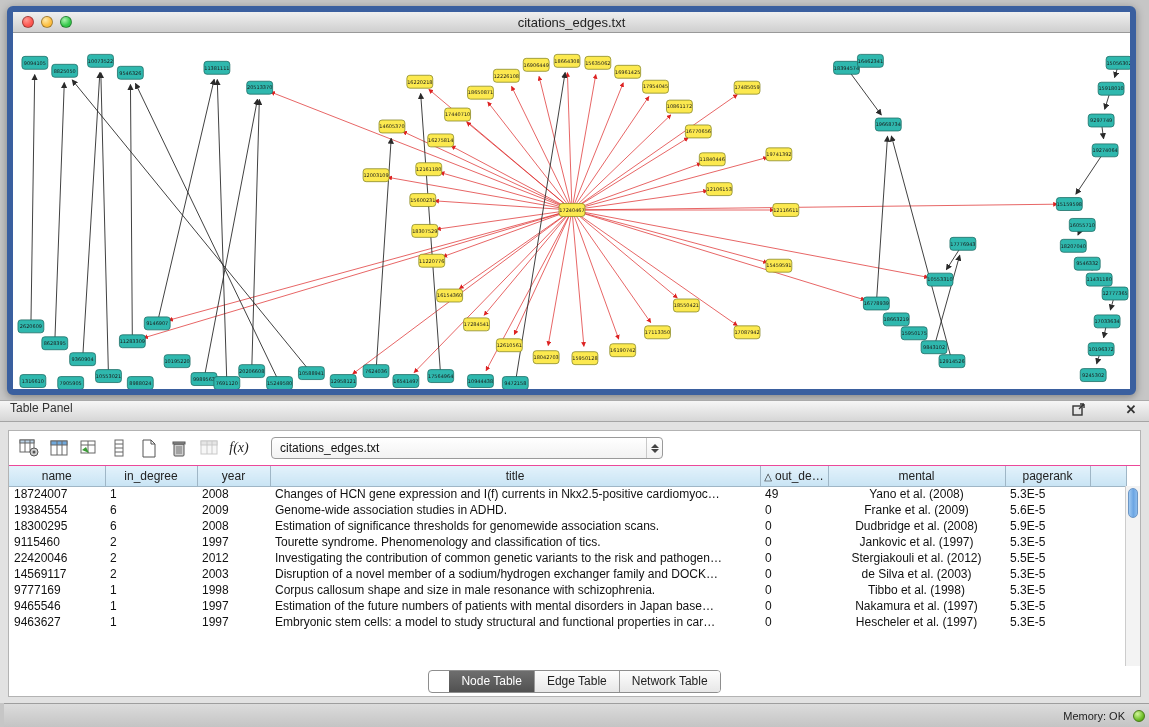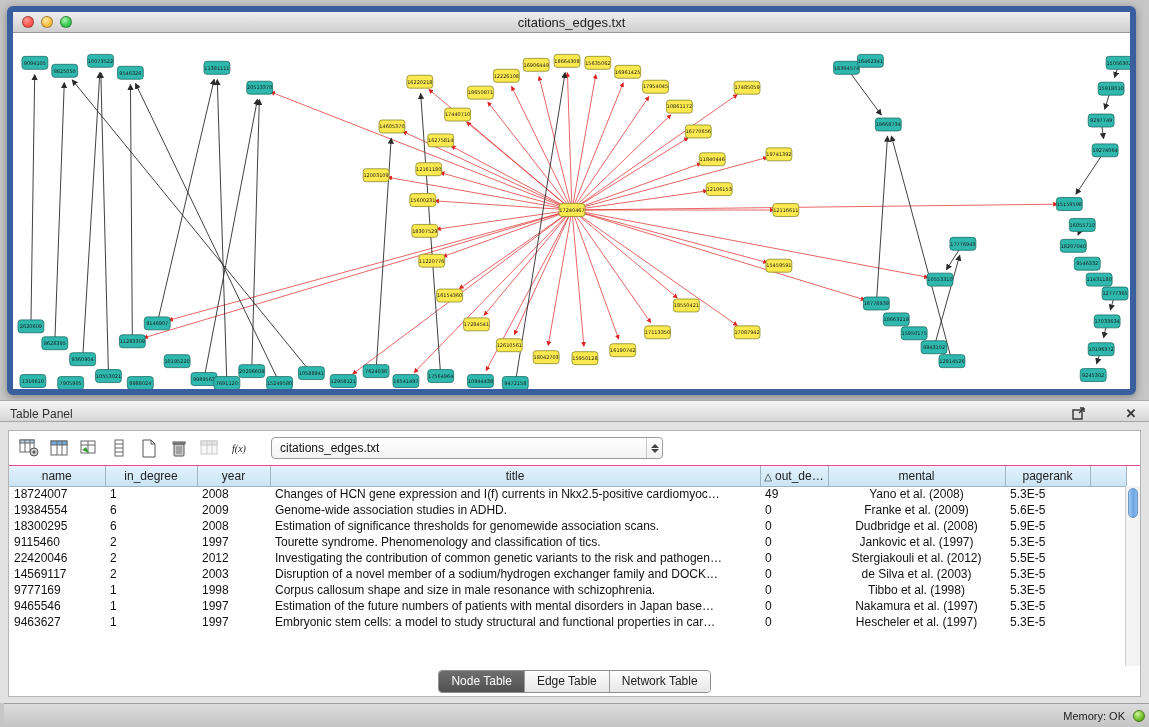--- a/index.html
+++ b/index.html
@@ -17,33 +17,33 @@
   .light.red { background:radial-gradient(circle at 35% 30%, #ff9a93, #fc5650 60%); }
   .light.yellow { background:radial-gradient(circle at 35% 30%, #ffe9a8, #fdbe40 60%); }
   .light.green { background:radial-gradient(circle at 35% 30%, #a8f2ae, #34c84a 60%); }
   .win-title { position:absolute; left:0; right:0; text-align:center; font-size:13px; color:#222; }
   .canvas { flex:1; background:#fff; position:relative; overflow:hidden; }
   .canvas svg { display:block; width:100%; height:100%; }
 
   
   .table-panel { position:absolute; left:0; top:400px; width:1149px; height:303px; background:#e2e2e2; }
   .panel-header { height:22px; background:linear-gradient(#f6f6f6,#d6d6d6); border-top:1px solid #aaa;
-    border-bottom:1px solid #a5a5a5; display:flex; align-items:flex-end; padding:0 10px;gap:27px; }
+    border-bottom:1px solid #a5a5a5; display:flex; align-items:flex-start; padding:0 10px;gap:27px; }
   .panel-title { font-size:12px; color:#333; }
   .panel-header .spacer { flex:1; }
   .panel-hdr-btn { width:16px; height:16px; display:flex; align-items:center; justify-content:center;
     color:#333; font-size:13px; font-weight:bold; cursor:default; margin-left:10px; }
 
   .panel-inner { position:absolute; left:8px; right:8px; top:30px; bottom:6px; background:#fff;
     border:1px solid #b3b3b3; display:flex; flex-direction:column; }
 
   .toolbar { height:34px; display:flex; align-items:center; padding:0 6px; background:#fff; flex:0 0 auto; }
   .tool-btn { width:28px; height:26px; display:flex; align-items:center; justify-content:center; margin-right:2px; border-radius:3px; }
   .tool-btn.disabled { opacity:.45; }
-  .fx { font-family:"Liberation Serif", serif; font-style:italic; font-size:10px; color:#222; }
+  .fx { font-family:"Liberation Serif", serif; font-style:italic; font-size:14px; color:#222; }
 
   .combo { margin-left:16px; width:392px; height:22px; border:1px solid #9a9a9a; border-radius:4px;
     background:linear-gradient(#ffffff,#f2f2f2); display:flex; align-items:center; position:relative; }
   .combo-value { font-size:12px; color:#111; padding-left:8px; flex:1; }
   .combo-arrows { width:16px; height:100%; display:flex; flex-direction:column; align-items:center; justify-content:center;
     border-left:1px solid #c9c9c9; gap:1px; }
   .tri-up { width:0; height:0; border-left:4px solid transparent; border-right:4px solid transparent; border-bottom:4px solid #444; }
   .tri-down { width:0; height:0; border-left:4px solid transparent; border-right:4px solid transparent; border-top:4px solid #444; }
 
   .grid-wrap { flex:1; position:relative; overflow:hidden; border-top:1px solid #ec4899; }
@@ -52,21 +52,21 @@
     border-bottom:1px solid #9fb6c6; font-weight:normal; color:#222; text-align:center; overflow:hidden; white-space:nowrap; }
   table.grid td { height:16px; padding:0 5px; color:#111; overflow:hidden; white-space:nowrap; }
   td.c-center { text-align:center; }
   .sort-glyph { font-size:10px; margin-right:3px; }
 
   .vscroll { position:absolute; right:0; top:20px; bottom:0; width:15px; background:#f3f3f3; border-left:1px solid #ccc; }
   .vthumb { position:absolute; left:2px; right:2px; top:2px; height:30px; border-radius:6px;
     background:linear-gradient(90deg,#9fc9f2,#6ba5e3 55%,#8dbdee); border:1px solid #6b95c4; }
 
   .tabs-row { height:30px; display:flex; align-items:center; justify-content:center; flex:0 0 auto; background:#fff; }
-  .seg { display:flex; border:1px solid #8e8e8e; border-radius:4px; overflow:hidden; }
+  .seg { display:flex; border:1px solid #8e8e8e; border-radius:4px; overflow:hidden;padding-left:20px; }
   .seg-btn { font-size:12px; padding:3px 12px 4px; background:linear-gradient(#fdfdfd,#e7e7e7); color:#222;
     border-right:1px solid #9a9a9a; cursor:default; }
   .seg-btn:last-child { border-right:none; }
   .seg-btn.active { background:linear-gradient(#6e6e6e,#515151); color:#fff; }
 
   
   .status-bar { position:absolute; left:4px; bottom:0; width:1149px; height:24px;
     background:linear-gradient(#dcdcdc,#c4c4c4); border-top:1px solid #9e9e9e;
     display:flex; align-items:center; justify-content:flex-end; padding-right:8px; }
   .mem-label { font-size:11px; color:#222; margin-right:8px; }

